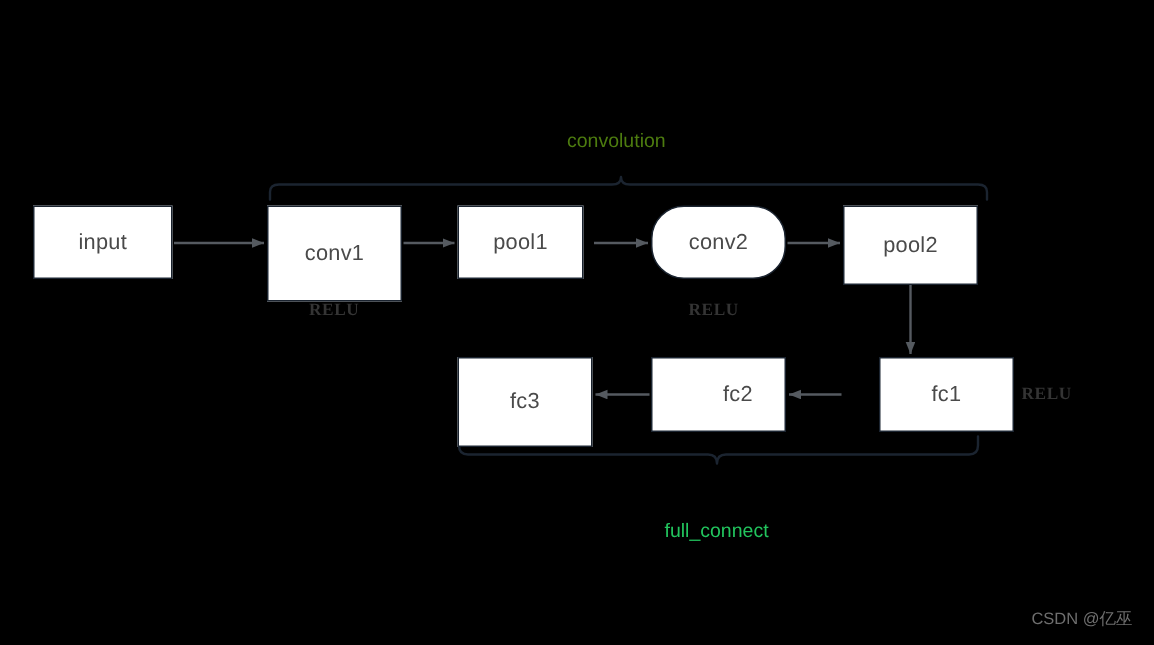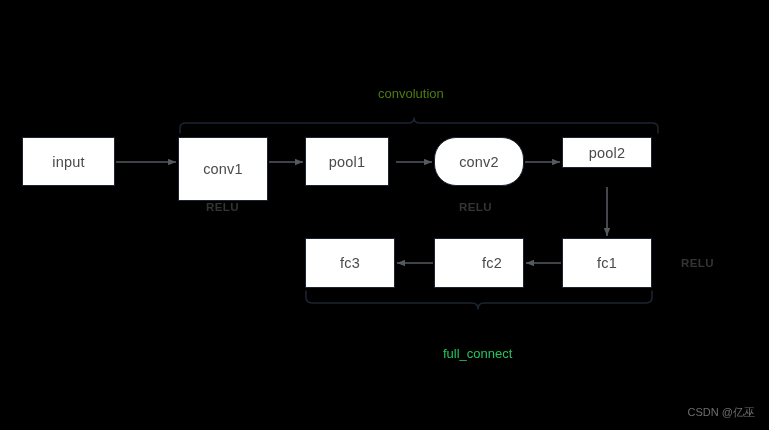--- a/index.html
+++ b/index.html
@@ -52,21 +52,21 @@
   .label-fullconnect {
     color: #22c55e;
     left: 443px;
     top: 346px;
   }
   .relu-label {
     position: absolute;
     font-size: 11.5px;
     font-weight: bold;
     color: #343434;
-    font-family: Liberation Sans, sans-serif;
+    font-family: Liberation Serif, serif;
     letter-spacing: 0.4px;
     white-space: nowrap;
   }
   .watermark {
     position: absolute;
     right: 14px;
     bottom: 10px;
     color: #6e6e6e;
     font-size: 11px;
     font-family: "Liberation Sans", sans-serif;
@@ -102,25 +102,25 @@
              Q414,123 420,123 L652,123 Q658,123 658,128 L658,133" fill="none" stroke="#1b2430" stroke-width="1.6" stroke-linecap="round" stroke-linejoin="round"></path>
 
     <path d="M306,291 L306,297 Q306,303 312,303 L472,303 Q478,303 478,309
              Q478,303 484,303 L646,303 Q652,303 652,297 L652,291" fill="none" stroke="#1b2430" stroke-width="1.6" stroke-linecap="round" stroke-linejoin="round"></path>
   </svg>
 
   <div class="node-box" style="left:22px;  top:137px; width:93px; height:49px;">input</div>
   <div class="node-box" style="left:178px; top:137px; width:90px; height:64px;">conv1</div>
   <div class="node-box" style="left:305px; top:137px; width:84px; height:49px;">pool1</div>
   <div class="node-box" style="left:434px; top:137px; width:90px; height:49px;border-radius:22px;">conv2</div>
-  <div class="node-box" style="left:562px; top:137px; width:90px; height:31px;">pool2</div>
+  <div class="node-box" style="left:562px; top:137px; width:90px; height:53px;">pool2</div>
 
-  <div class="node-box" style="left:305px; top:238px; width:90px; height:50px;">fc3</div>
+  <div class="node-box" style="left:305px; top:238px; width:90px; height:60px;">fc3</div>
   <div class="node-box" style="left:434px; top:238px; width:90px; height:50px;padding-left:26px;">fc2</div>
-  <div class="node-box" style="left:562px; top:238px; width:90px; height:50px;">fc1</div>
+  <div class="node-box" style="left:586px; top:238px; width:90px; height:50px;">fc1</div>
 
   <div class="group-label label-convolution">convolution</div>
   <div class="group-label label-fullconnect">full_connect</div>
 
   <div class="relu-label" style="left:206px; top:201px;">RELU</div>
   <div class="relu-label" style="left:459px; top:201px;">RELU</div>
   <div class="relu-label" style="left:681px; top:257px;">RELU</div>
 
   <div class="watermark">CSDN @亿巫</div>
 

